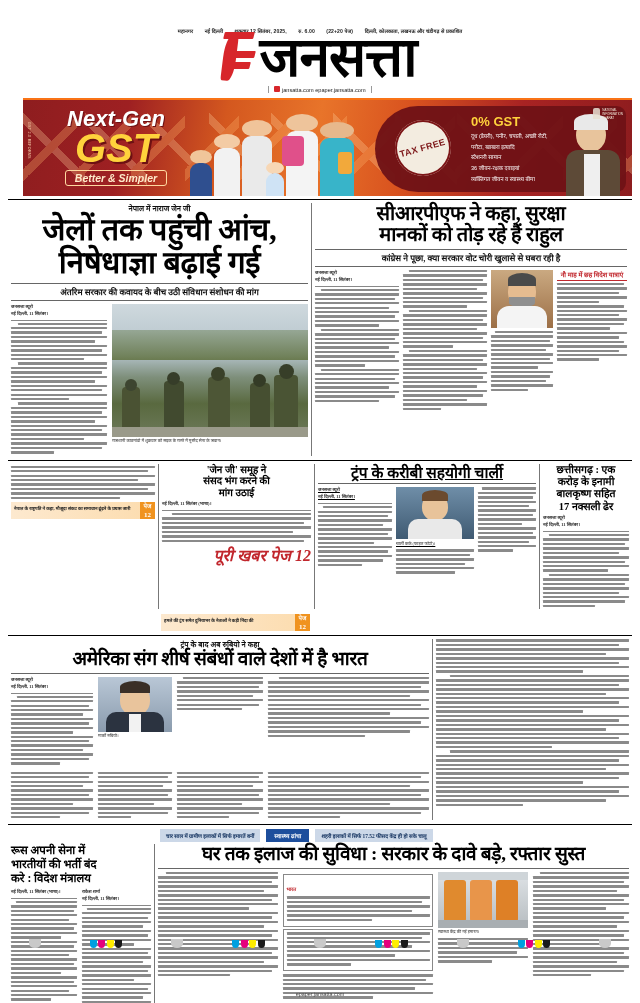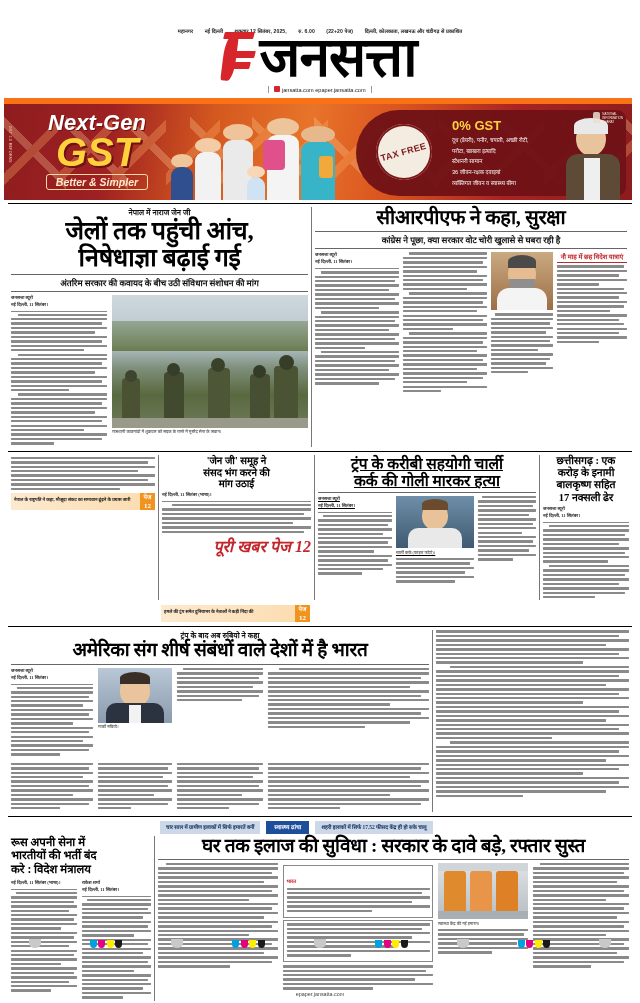--- a/index.html
+++ b/index.html
@@ -40,21 +40,21 @@
     font-family:"Liberation Serif","DejaVu Serif",serif; letter-spacing:-1px;
   }
   .siteline{
     display:flex; align-items:center; justify-content:center; gap:4px;
     font-size:5.6px; color:#222; margin-top:1px; font-family:"Liberation Sans",sans-serif;
   }
   .siteline .fav{ width:6px; height:6px; background:#d7262b; display:inline-block; border-radius:1px; }
   .sitepipe{ border-left:1px solid #999; border-right:1px solid #999; padding:0 5px; }
 
   
-  .adwrap{ margin:5px 4px 0 0; border-top:6px solid #f97316; }
+  .adwrap{ margin:5px 4px 0 19px; border-top:2px solid #f97316; }
   .ad{
     height:96px; position:relative; overflow:hidden;
     background:linear-gradient(100deg,#8e1d1f 0%,#9e2022 17%,#d4581f 33%,#e8742a 48%,#d9531f 62%,#a82323 80%,#8c1c1e 100%);
   }
   .ad:before{
     content:""; position:absolute; inset:0; opacity:.30;
     background:
       linear-gradient(135deg,transparent 46%,#ffb36b 46%,#ffb36b 54%,transparent 54%),
       linear-gradient(45deg,transparent 46%,#ffcf9a 46%,#ffcf9a 53%,transparent 53%);
     background-size:54px 96px,62px 96px;
@@ -103,21 +103,21 @@
   
   .content{ margin:3px 4px 0 4px; }
   .hr{ border-top:1px solid #000; }
   .vr{ border-left:.6px solid #777; }
 
   .cols{ display:flex; }
   .col{ padding:0 3px; }
 
   .kicker{ text-align:center; font-size:7.6px; font-weight:700; color:#111; }
   h1.lead{
-    font-size:25px; line-height:1.08; font-weight:700; text-align:center; color:#000;
+    font-size:31px; line-height:1.08; font-weight:700; text-align:center; color:#000;
     letter-spacing:-.3px;
   }
   h1.lead.sm{ font-size:20px; }
   .subhead{ text-align:center; font-size:8.6px; font-weight:700; color:#111; }
   .byline{ font-size:4.6px; font-weight:700; color:#333; line-height:1.5; }
 
   
   .body-lines{ margin-top:2px; }
   .ln{ height:2.4px; background:#5d5d5d; opacity:.72; margin-bottom:2.05px; border-radius:.4px; }
   .ln.w95{ width:95%; } .ln.w88{ width:88%; } .ln.w76{ width:76%; }
@@ -329,20 +329,21 @@
             </div>
             <div class="cap">राजधानी काठमांडो में शुक्रवार को सड़क के रास्ते में मुस्तैद सेना के जवान।</div>
           </div>
         </div>
       </div>
 
       <div class="vr"></div>
 
       <div class="col" style="width:318px;">
         <h1 class="lead sm">सीआरपीएफ ने कहा, सुरक्षा</h1>
+        <h1 class="lead sm">मानकों को तोड़ रहे हैं राहुल</h1>
         <div style="border-top:.6px solid #666;margin:3px 0 2px;"></div>
         <div class="subhead">कांग्रेस ने पूछा, क्या सरकार वोट चोरी खुलासे से घबरा रही है</div>
         <div style="border-top:.6px solid #666;margin:2px 0 3px;"></div>
 
         <div style="display:flex;gap:4px;">
           <div style="width:84px;">
             <div class="byline">जनसत्ता ब्यूरो</div>
             <div class="byline b2">नई दिल्ली, 11 सितंबर।</div>
             <div style="border-top:.6px solid #888;margin:2px 0;"></div>
             <div class="body-lines">
@@ -509,21 +510,20 @@
           <div class="ln w95"></div>
         </div>
         <div style="text-align:right;" class="hl-red">पूरी खबर पेज 12</div>
       </div>
 
       <div class="vr"></div>
 
       <div class="col" style="flex:1;text-decoration:underline;">
         <div style="text-align:center;font-size:15.5px;font-weight:700;line-height:1.14;">
           <div>ट्रंप के करीबी सहयोगी चार्ली</div>
-          <div>कर्क की गोली मारकर हत्या</div>
         </div>
         <div style="border-top:.6px solid #666;margin:2px 0 3px;"></div>
 
         <div style="display:flex;gap:4px;">
           <div style="width:74px;">
             <div class="byline">जनसत्ता ब्यूरो</div>
             <div class="byline b2">नई दिल्ली, 11 सितंबर।</div>
             <div style="border-top:.6px solid #888;margin:2px 0;"></div>
             <div class="body-lines">
               <div class="ln ind"></div>

